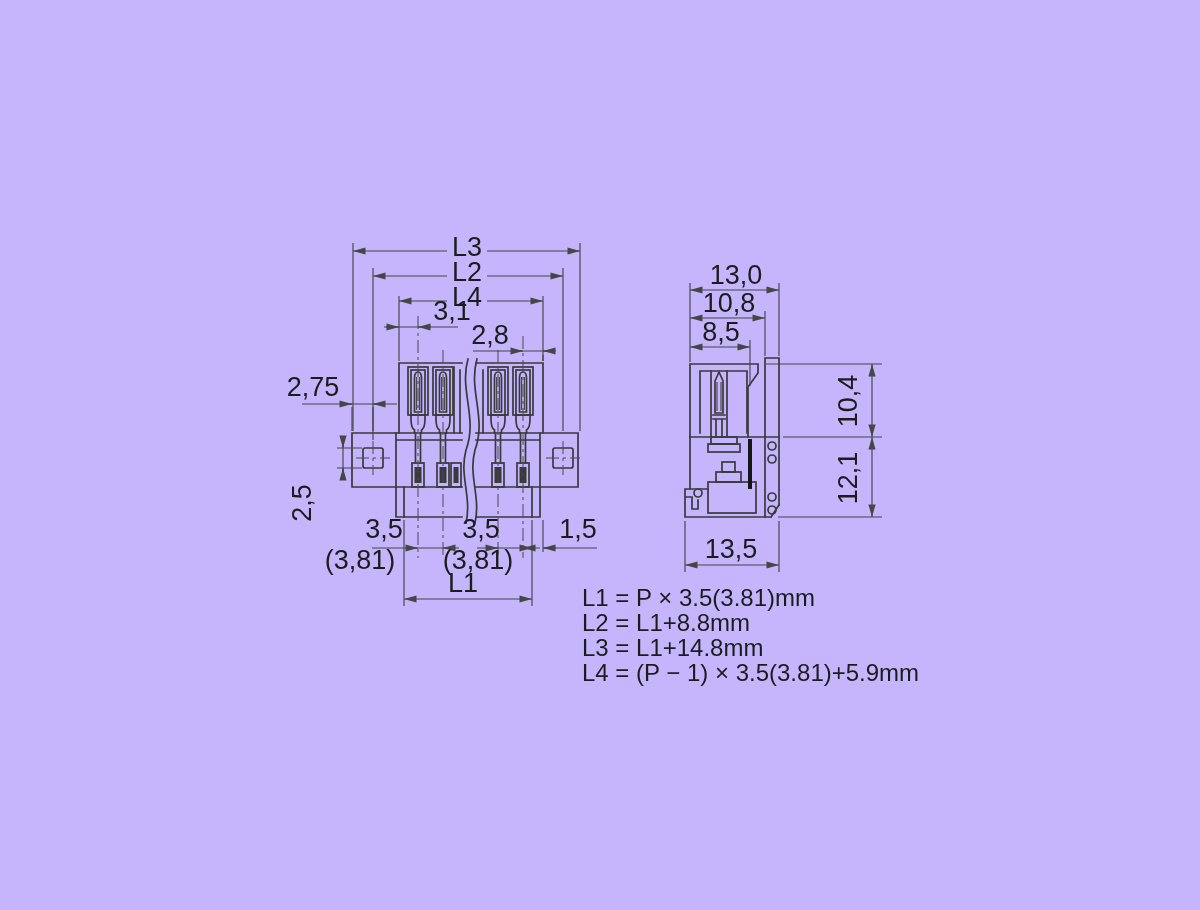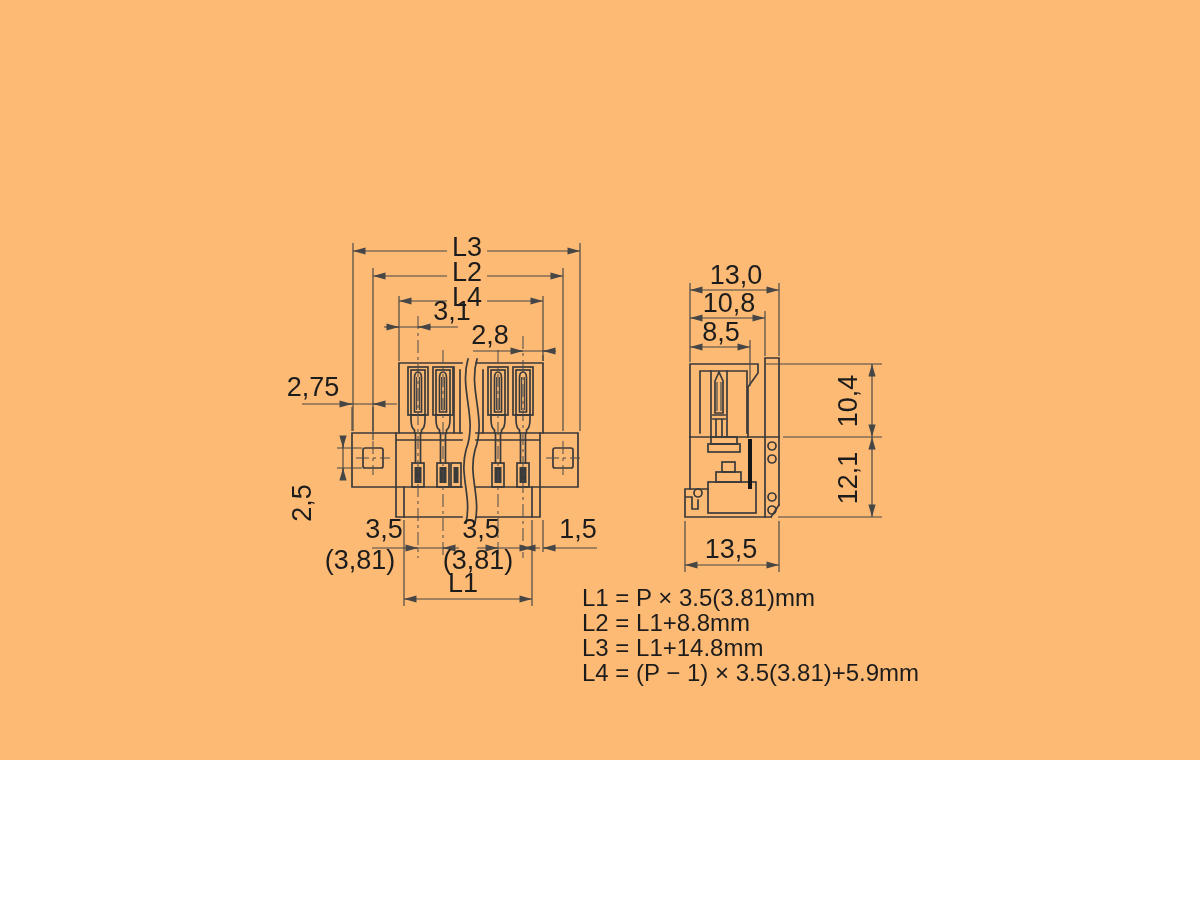--- a/index.html
+++ b/index.html
@@ -1,16 +1,16 @@
 <!DOCTYPE html>
 <html><head>
 <meta charset="utf-8">
 <style>
   html,body{margin:0;padding:0;background:#ffffff;}
-  .page{position:relative;width:1200px;height:760px;background:#fdba74;overflow:hidden;
+  .page{position:relative;width:1200px;height:910px;background:#c4b5fd;overflow:hidden;
         font-family:"Liberation Sans", sans-serif;}
   svg{position:absolute;left:0;top:0;}
   
   .l{stroke:#3a3a3a;stroke-width:1.7;fill:none;stroke-linecap:square;stroke-linejoin:miter;}
   
   .d{stroke:#464646;stroke-width:1.15;fill:none;stroke-linecap:butt;}
   
   .cl{stroke:#4a4a4a;stroke-width:1;fill:none;stroke-dasharray:13 4 3 4;}
   .fill{fill:#3a3a3a;stroke:none;}
   .seam{stroke:#161616;stroke-width:4;fill:none;}

